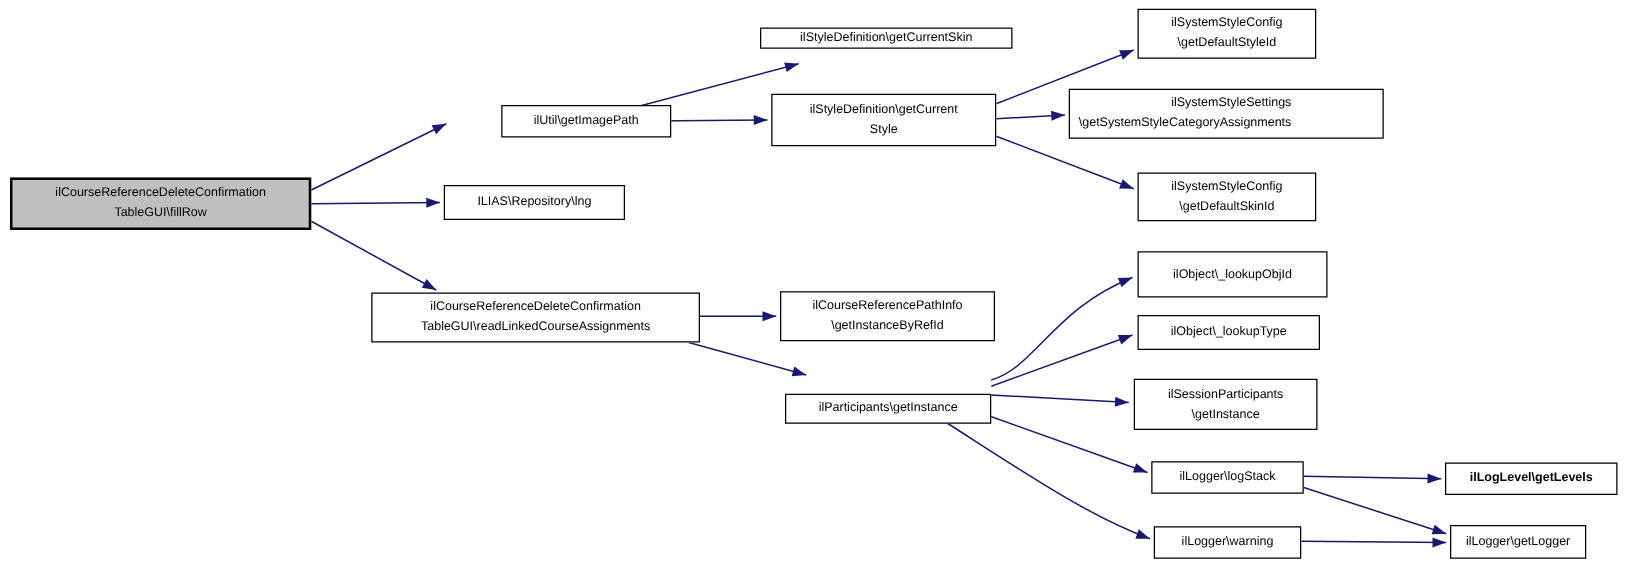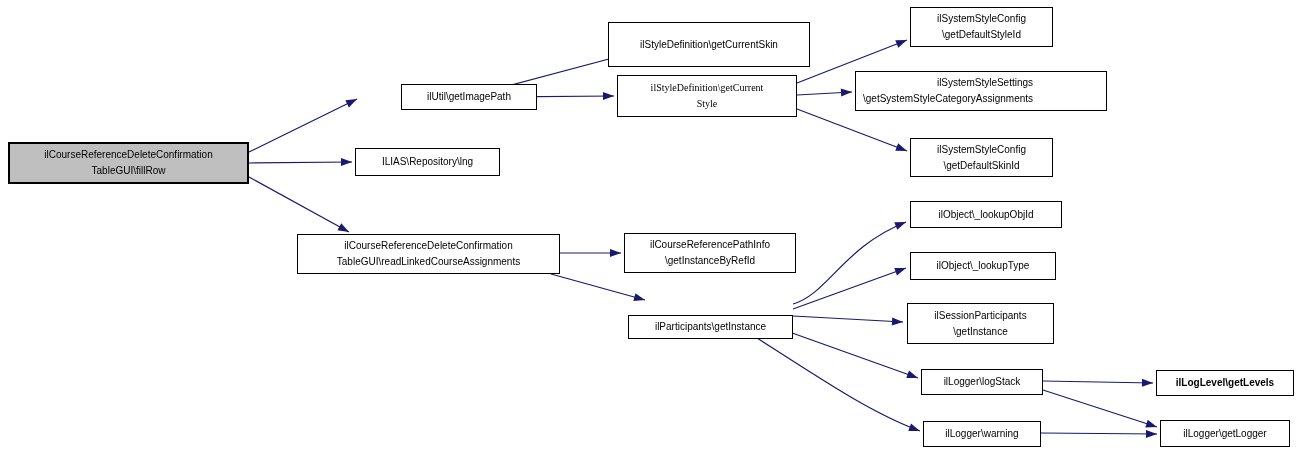--- a/index.html
+++ b/index.html
@@ -83,34 +83,34 @@
         <path d="M1041,433 L1157,434" class="edge" marker-end="url(#arrowhead)"></path>
       </g>
   </svg>
   <div>
       <div class="node highlight" style="left: 8px; top: 142px; width: 241px; height: 42px;">ilCourseReferenceDeleteConfirmation
 TableGUI\fillRow</div>
       <div class="node" style="left: 360px; top: 84px; width: 136px; height: 26px; margin-left: 41px;">ilUtil\getImagePath</div>
       <div class="node" style="left: 355px; top: 148px; width: 145px; height: 28px;">ILIAS\Repository\lng</div>
       <div class="node" style="left: 297px; top: 234px; width: 263px; height: 40px;">ilCourseReferenceDeleteConfirmation
 TableGUI\readLinkedCourseAssignments</div>
-      <div class="node" style="left: 608px; top: 22px; width: 202px; height: 45px;">ilStyleDefinition\getCurrentSkin</div>
-      <div class="node" style="left: 617px; top: 75px; width: 180px; height: 42px; font-family: Liberation Serif, serif;">ilStyleDefinition\getCurrent
+      <div class="node" style="left: 608px; top: 22px; width: 202px; height: 17px;">ilStyleDefinition\getCurrentSkin</div>
+      <div class="node" style="left: 617px; top: 75px; width: 180px; height: 42px;">ilStyleDefinition\getCurrent
 Style</div>
       <div class="node" style="left: 910px; top: 7px; width: 143px; height: 40px;">ilSystemStyleConfig
 \getDefaultStyleId</div>
       <div class="node left" style="left: 855px; top: 71px; width: 252px; height: 40px;">ilSystemStyleSettings
 \getSystemStyleCategoryAssignments</div>
       <div class="node" style="left: 910px; top: 138px; width: 143px; height: 39px;">ilSystemStyleConfig
 \getDefaultSkinId</div>
       <div class="node" style="left: 624px; top: 233px; width: 172px; height: 40px;">ilCourseReferencePathInfo
 \getInstanceByRefId</div>
       <div class="node" style="left: 628px; top: 315px; width: 165px; height: 24px;">ilParticipants\getInstance</div>
-      <div class="node" style="left: 910px; top: 201px; width: 152px; height: 27px;">ilObject\_lookupObjId</div>
+      <div class="node" style="left: 910px; top: 201px; width: 152px; height: 37px;">ilObject\_lookupObjId</div>
       <div class="node" style="left: 910px; top: 252px; width: 146px; height: 28px;">ilObject\_lookupType</div>
       <div class="node" style="left: 907px; top: 303px; width: 147px; height: 41px;">ilSessionParticipants
 \getInstance</div>
       <div class="node" style="left: 921px; top: 369px; width: 122px; height: 26px;">ilLogger\logStack</div>
       <div class="node" style="left: 923px; top: 421px; width: 118px; height: 26px;">ilLogger\warning</div>
       <div class="node" style="left: 1156px; top: 370px; width: 138px; height: 26px; font-weight: bold;">ilLogLevel\getLevels</div>
-      <div class="node" style="left: 1160px; top: 420px; width: 130px; height: 27px;">ilLogger\getLogger</div>
+      <div class="node" style="left: 1160px; top: 420px; width: 109px; height: 27px;">ilLogger\getLogger</div>
     </div>
 </div>
 
 </body></html>

